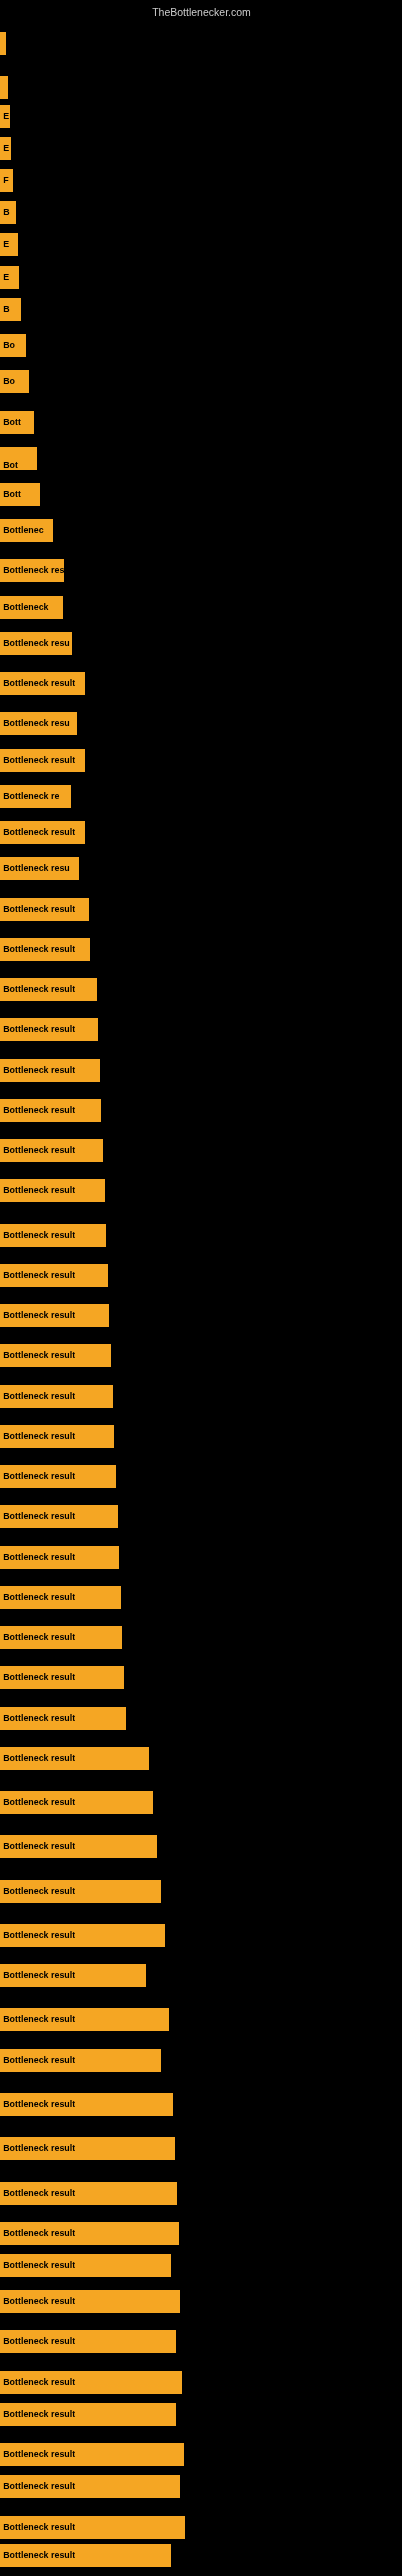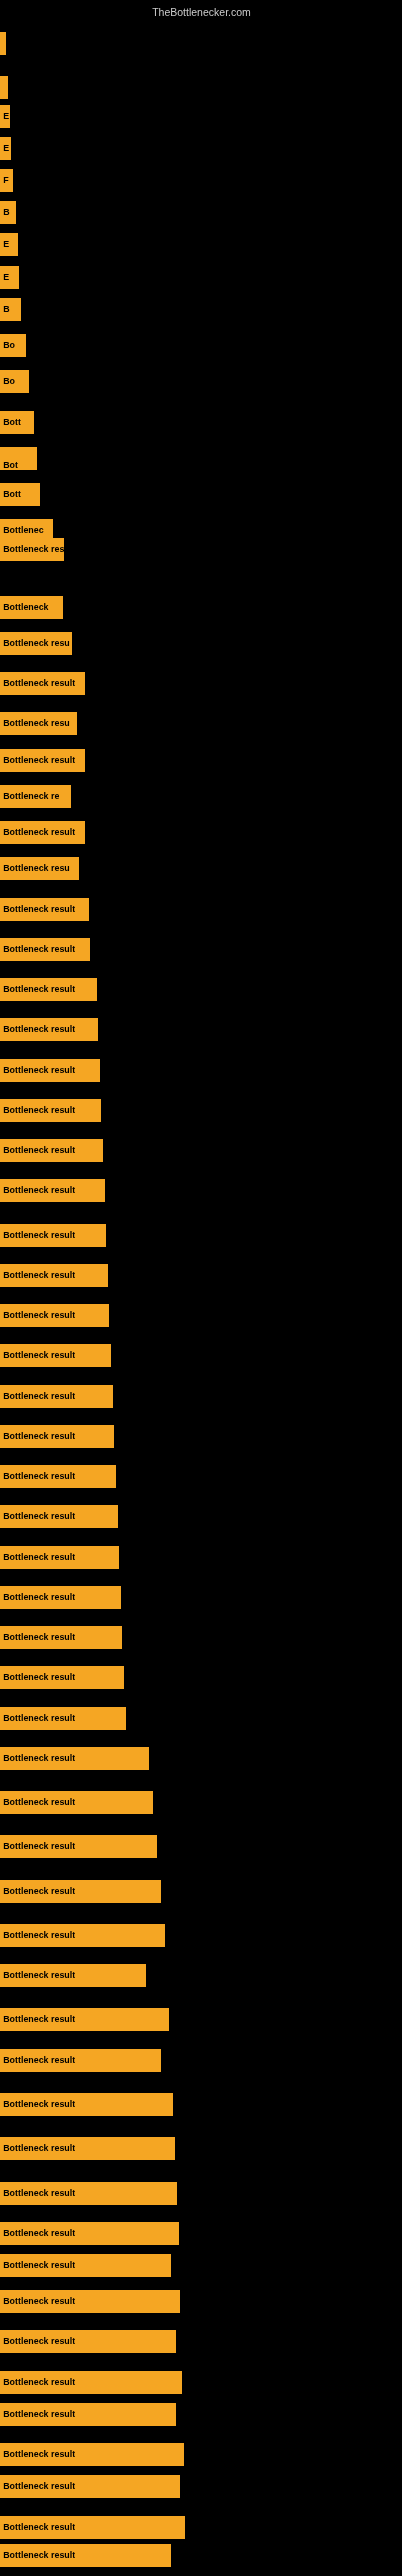--- a/index.html
+++ b/index.html
@@ -117,21 +117,21 @@
     <div class="bar-container" style="top: 483px; left: 0px;">
       <div class="bar" style="width: 40px;">
         <span class="bar-label">Bott</span>
       </div>
     </div>
     <div class="bar-container" style="top: 519px; left: 0px;">
       <div class="bar" style="width: 53px;">
         <span class="bar-label">Bottlenec</span>
       </div>
     </div>
-    <div class="bar-container" style="top: 538px; left: 0px; border-radius: 6px;">
+    <div class="bar-container" style="top: 559px; left: 0px; border-radius: 6px;">
       <div class="bar" style="width: 64px;">
         <span class="bar-label">Bottleneck res</span>
       </div>
     </div>
     <div class="bar-container" style="top: 596px; left: 0px;">
       <div class="bar" style="width: 63px;">
         <span class="bar-label">Bottleneck</span>
       </div>
     </div>
     <div class="bar-container" style="top: 632px; left: 0px;">

